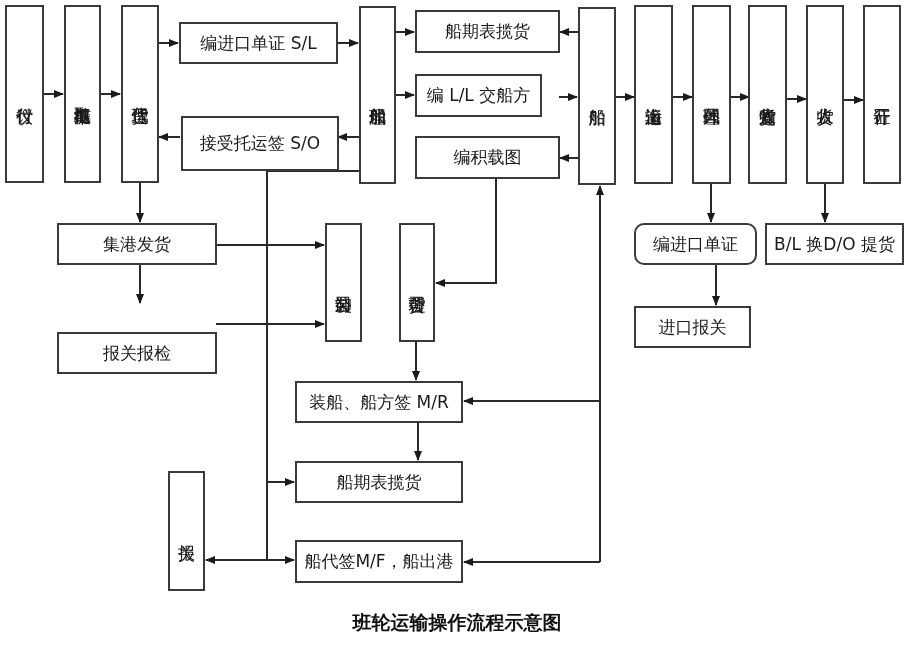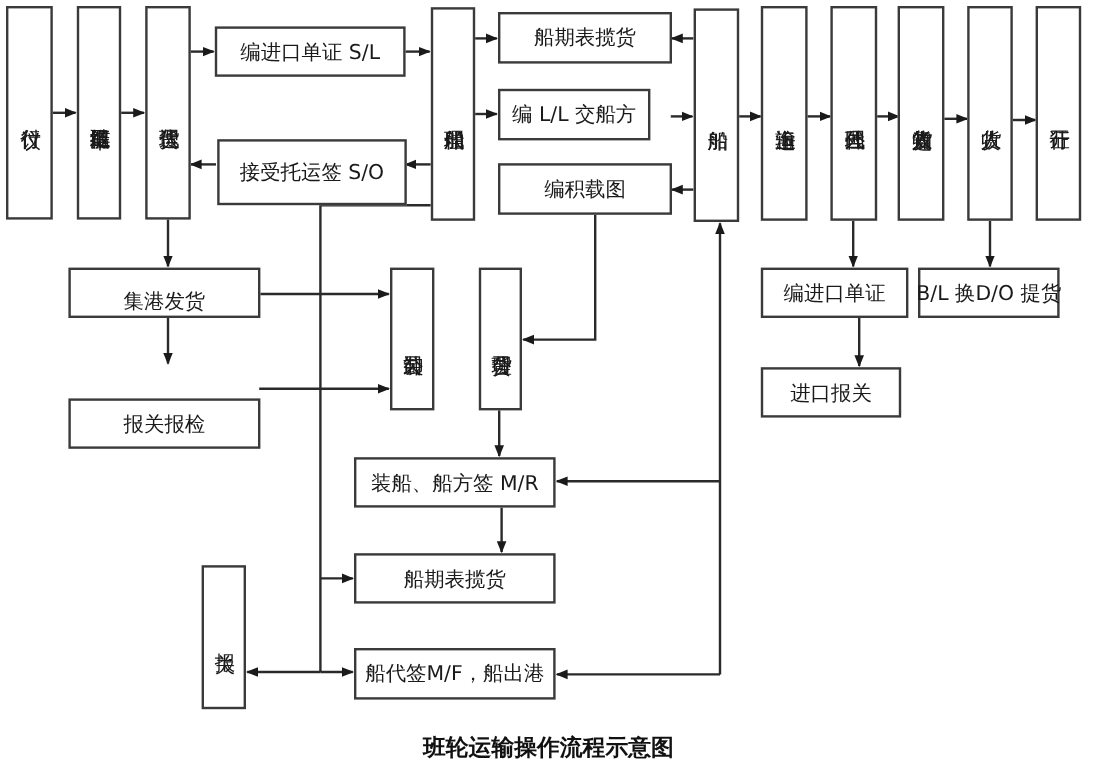--- a/index.html
+++ b/index.html
@@ -109,21 +109,21 @@
   <div class="box vbox" style="left:748px;top:5px;width:39px;height:179px;">
       <span>通知收货人</span>
     </div>
   <div class="box vbox" style="left:806px;top:5px;width:38px;height:179px;">
       <span>收货人</span>
     </div>
   <div class="box vbox" style="left:863px;top:5px;width:38px;height:179px;">
       <span>开证行</span>
     </div>
 
-  <div class="box hbox" style="left:57px;top:223px;width:160px;height:42px;align-items:flex-end;">
+  <div class="box hbox" style="left:57px;top:223px;width:160px;height:42px;">
       <span>集港发货</span>
     </div>
   <div class="box hbox" style="left:57px;top:304px;width:160px;height:42px;margin-top:28px;">
       <span>报关报检</span>
     </div>
   <div class="box vbox" style="left:325px;top:223px;width:37px;height:119px;">
       <span>装卸公司</span>
     </div>
   <div class="box vbox" style="left:399px;top:223px;width:36px;height:119px;">
       <span>理货公司</span>
@@ -135,24 +135,24 @@
   <div class="box hbox" style="left:295px;top:461px;width:168px;height:42px;">
       <span>船期表揽货</span>
     </div>
   <div class="box hbox" style="left:295px;top:540px;width:168px;height:43px;">
       <span>船代签M/F，船出港</span>
     </div>
   <div class="box vbox" style="left:168px;top:471px;width:37px;height:120px;">
       <span>报关</span>
     </div>
 
-  <div class="box hbox" style="left:634px;top:223px;width:123px;height:42px;">
+  <div class="box hbox" style="left:634px;top:223px;width:123px;height:42px;border-radius:10px;">
       <span>编进口单证</span>
     </div>
-  <div class="box hbox" style="left:765px;top:223px;width:118px;height:42px;">
+  <div class="box hbox" style="left:765px;top:223px;width:139px;height:42px;">
       <span>B/L 换D/O 提货</span>
     </div>
   <div class="box hbox" style="left:634px;top:306px;width:117px;height:42px;">
       <span>进口报关</span>
     </div>
 
   <div class="caption">班轮运输操作流程示意图</div>
 </div>
 
 </body></html>

